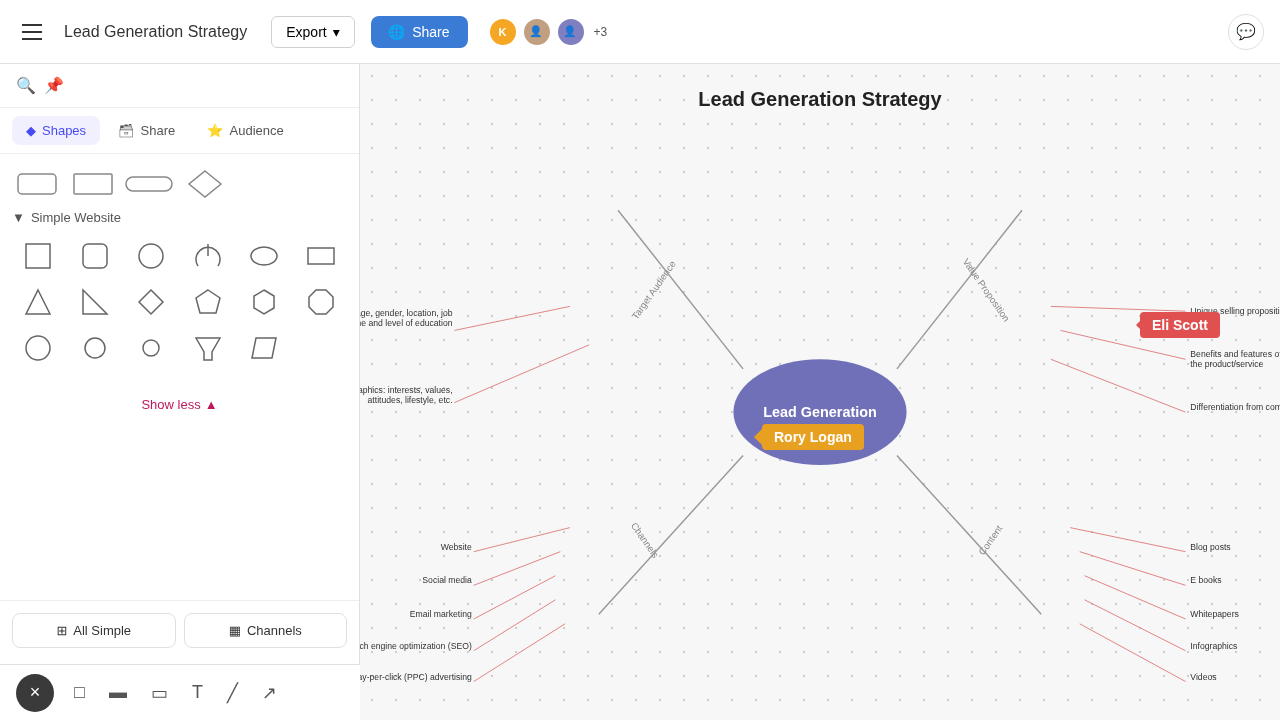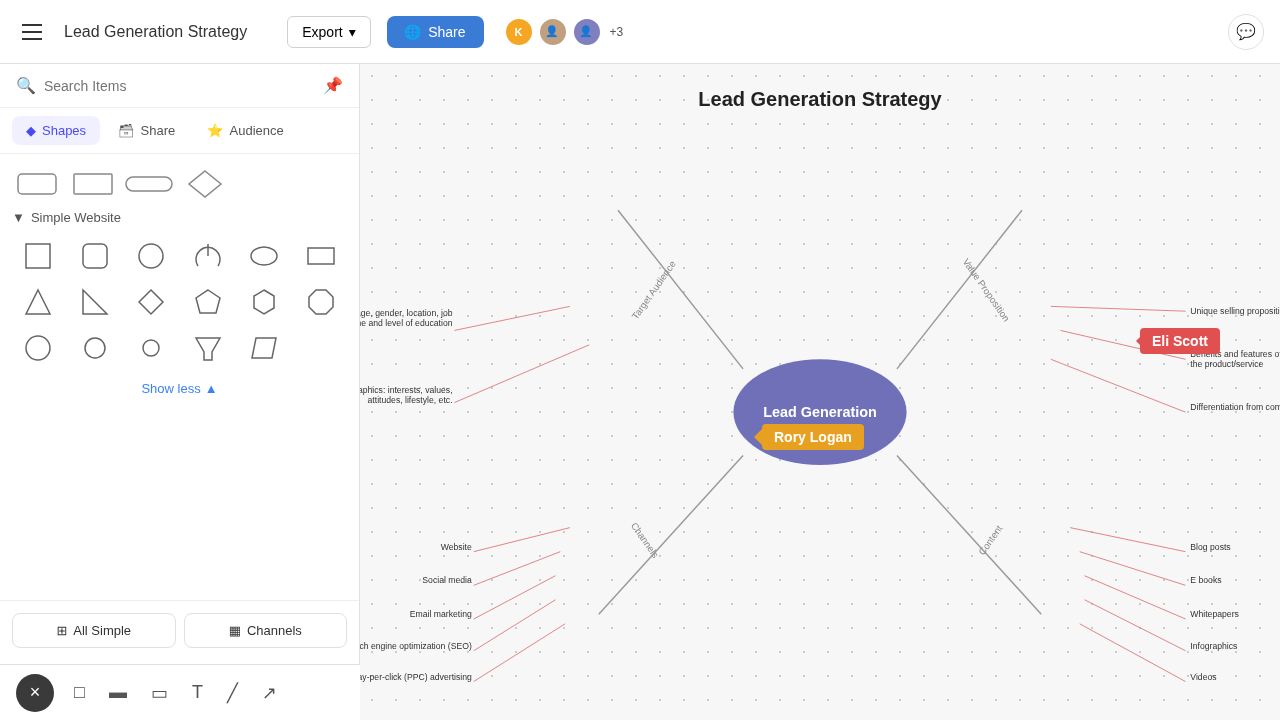--- a/index.html
+++ b/index.html
@@ -20,21 +20,21 @@
     .menu-icon {
       width: 32px; height: 32px;
       display: flex; flex-direction: column; justify-content: center; align-items: center; gap: 5px;
       cursor: pointer;
     }
     .menu-icon span { display: block; width: 20px; height: 2px; background: #333; }
     .doc-title {
       font-size: 16px; font-weight: 500; color: #333;
     }
     .export-btn {
-      margin-left: 24px;
+      margin-left: 8px;
       padding: 7px 14px;
       border: 1.5px solid #d0d0d0;
       border-radius: 6px;
       background: #fff;
       font-size: 14px;
       cursor: pointer;
       display: flex; align-items: center; gap: 6px;
     }
     .share-btn {
       padding: 8px 18px;
@@ -126,23 +126,23 @@
       display: grid; grid-template-columns: repeat(6, 1fr); gap: 4px;
       margin-bottom: 8px;
     }
     .shape-cell {
       display: flex; align-items: center; justify-content: center;
       height: 42px; cursor: pointer; border-radius: 4px;
     }
     .shape-cell svg { max-width: 28px; max-height: 28px; }
 
     .show-less {
-      text-align: center; font-size: 13px; color: #3b82f6; cursor: pointer;
+      text-align: center; font-size: 13px; color: #be185d; cursor: pointer;
       display: flex; align-items: center; justify-content: center; gap: 4px;
-      margin-top: 8px; padding: 4px;
+      margin-top: 24px; padding: 4px;
     }
 
     
     .bottom-tabs {
       border-top: 1px solid #eee;
       padding: 12px;
       display: flex; gap: 8px;
     }
     .bottom-tab {
       flex: 1; padding: 9px; border: 1.5px solid #e0e0e0; border-radius: 8px;
@@ -207,21 +207,21 @@
     .cursor-rory {
       background: #e8a020;
       left: 402px; top: 360px;
     }
     .cursor-rory::before {
       right: 100%; top: 50%; transform: translateY(-50%);
       border-right-color: #e8a020;
     }
     .cursor-eli {
       background: #e05050;
-      right: 60px; top: 264px; text-align: center;
+      right: 60px; top: 248px; text-align: center;
     }
     .cursor-eli::before {
       left: -12px; top: 50%; transform: translateY(-50%);
       border-right-color: #e05050;
     }
   </style>
 </head>
 <body>
 
 <div class="topbar">
@@ -250,21 +250,20 @@
     <span>💬</span>
   </div>
 </div>
 
 <div class="main">
 
   <div class="sidebar">
 
     <div class="search-bar">
       <span class="search-icon">🔍</span>
-      <input class="search-input" type="text" placeholder="Search Items" style="">
       <span class="pin-icon">📌</span>
     </div>
 
     <div class="tab-bar">
       <div class="tab active">
         <span>◆</span>
         <span>Shapes</span>
       </div>
       <div class="tab">
         <span>🗃</span>

